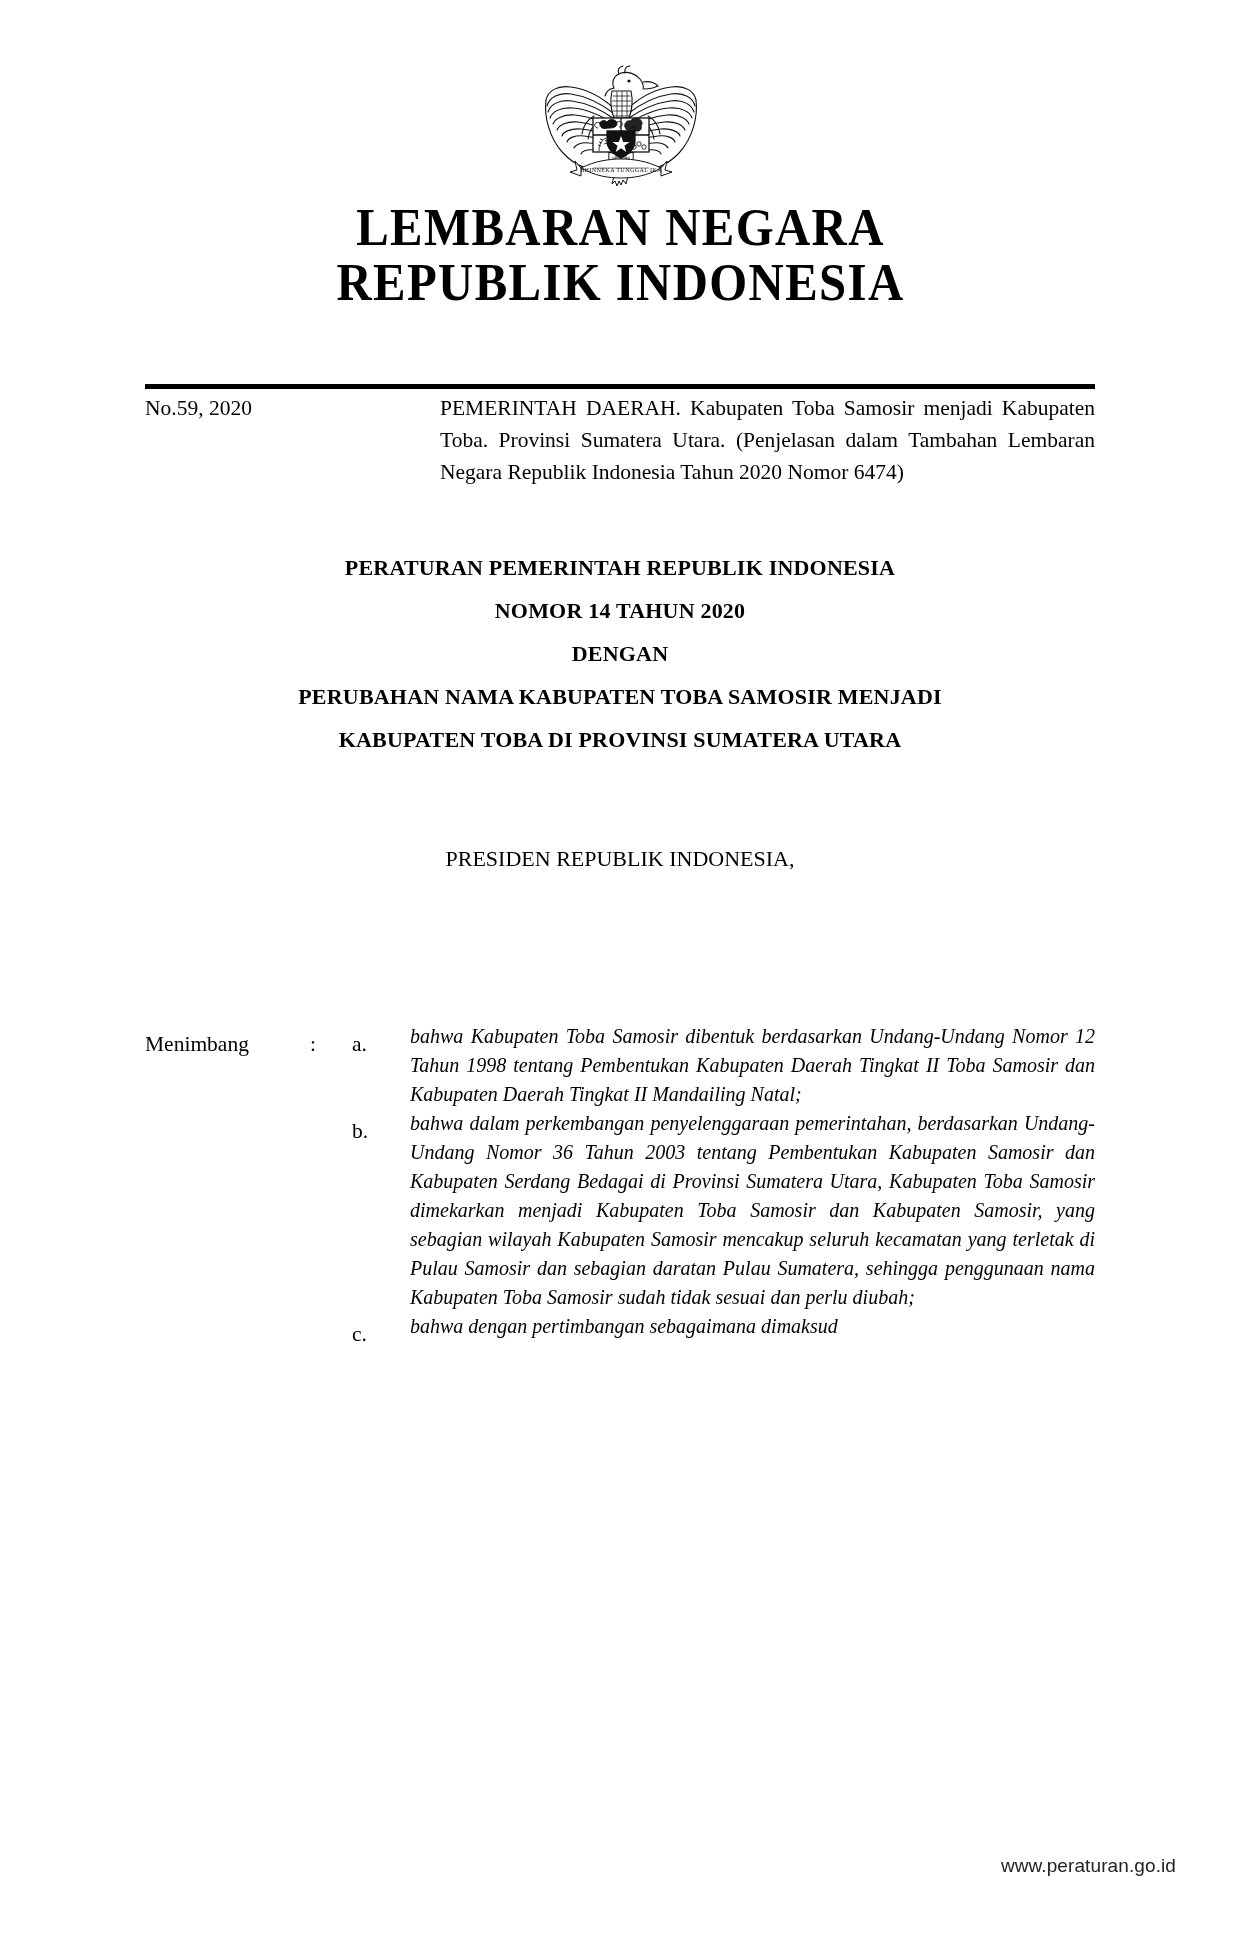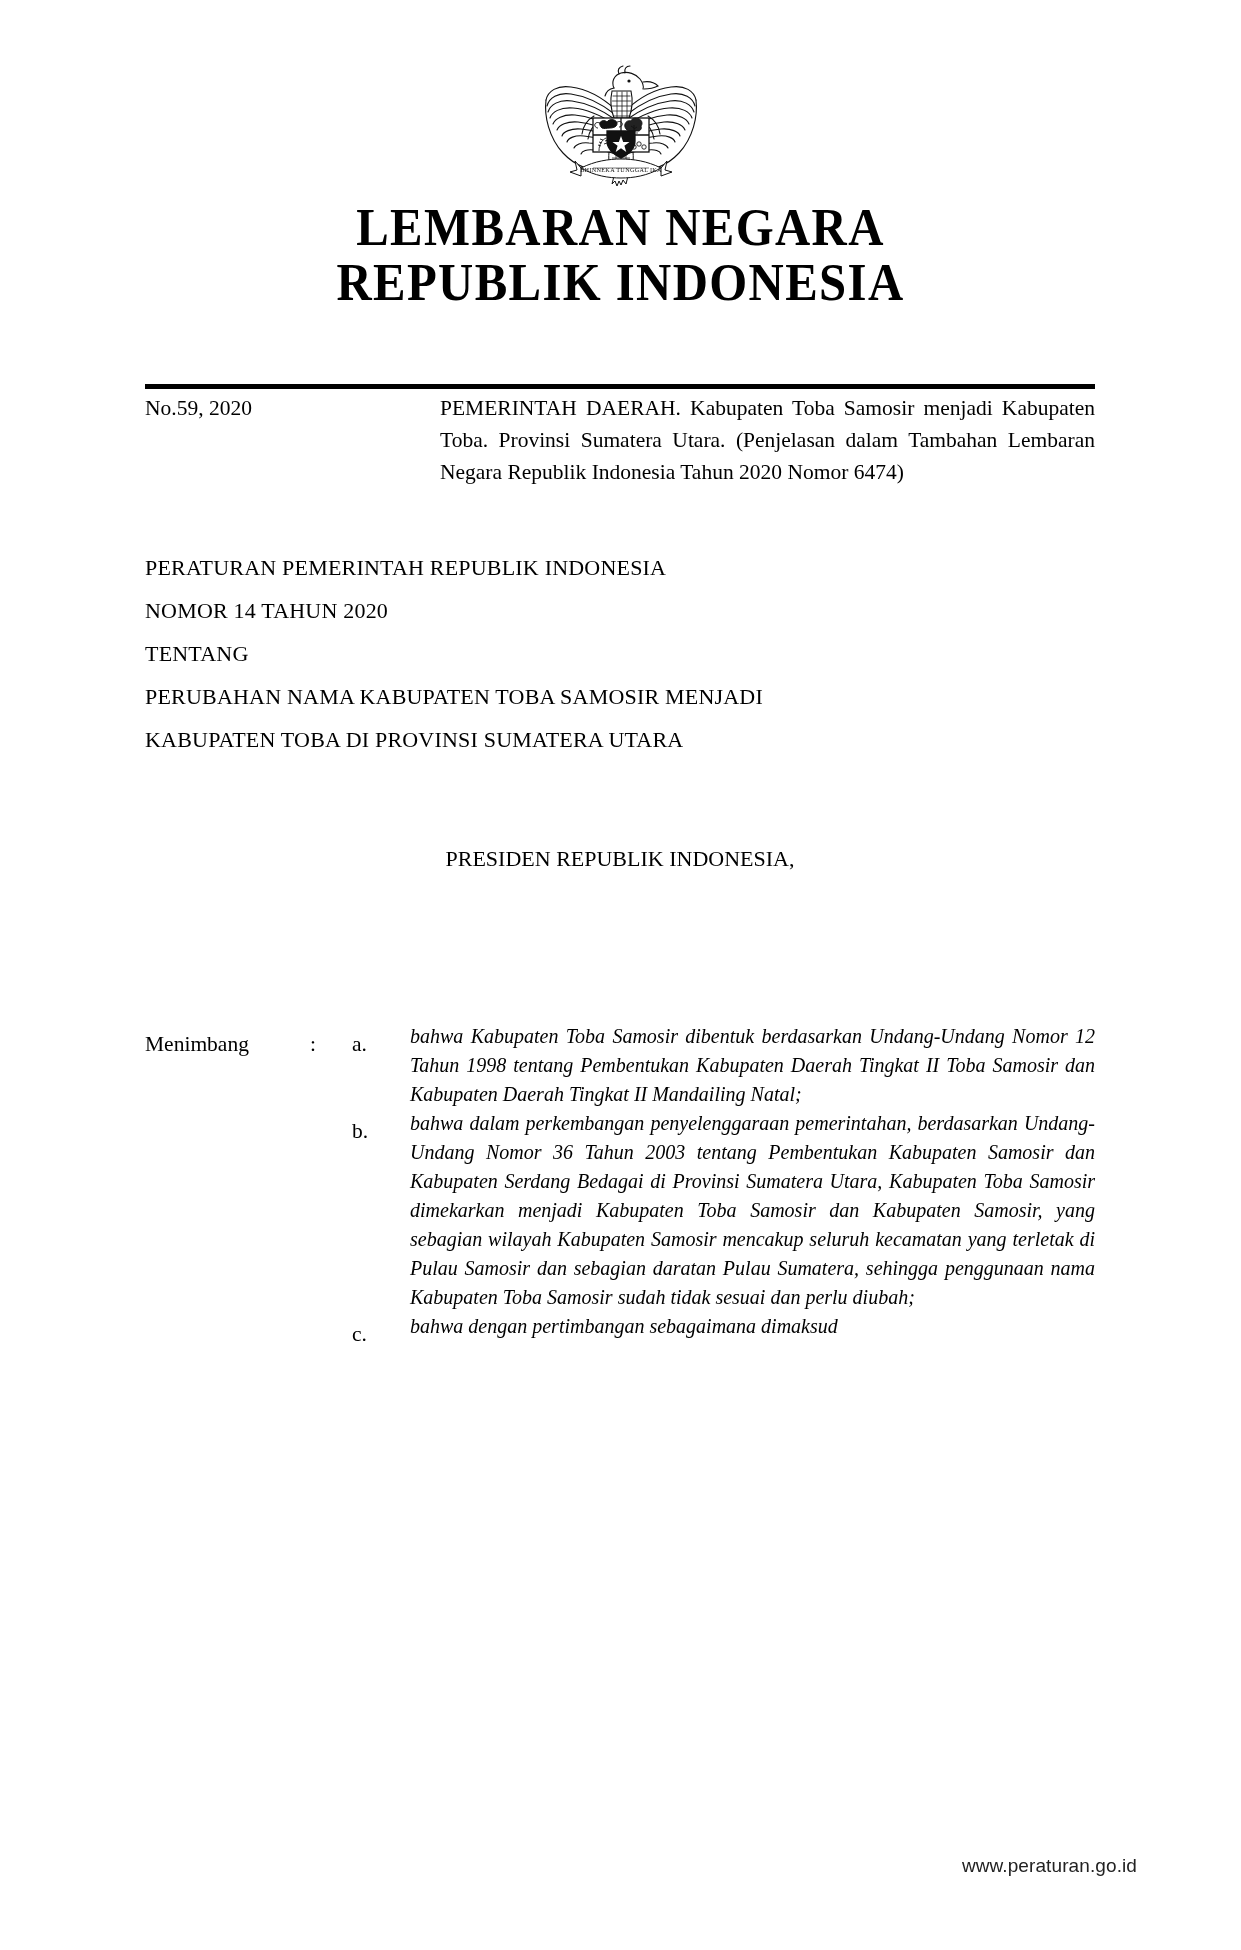--- a/index.html
+++ b/index.html
@@ -89,21 +89,22 @@
     text-justify: inter-word;
     hyphens: none;
   }
 
   
   .title-block {
     position: absolute;
     left: 145px;
     top: 546px;
     width: 950px;
-    text-align: left;
+    text-align: center;
+    font-weight: bold;
   }
   .title-block .tline {
     font-size: 22px;
     line-height: 43px;
     letter-spacing: 0.2px;
     white-space: nowrap;
   }
 
   .enact-block {
     position: absolute;
@@ -161,21 +162,21 @@
     font-style: italic;
   }
 
   
   .footer {
     position: absolute;
     left: 0;
     top: 1855px;
     width: 1241px;
     text-align: right;
-    padding-right: 104px;
+    padding-right: 65px;
   }
   .footer-url {
     font-family: "Liberation Sans", "DejaVu Sans", sans-serif;
     font-size: 19px;
     color: #222222;
     letter-spacing: 0.1px;
   }
 </style>
 </head>
 <body>
@@ -324,21 +325,21 @@
   <div class="rule"></div>
 
   <div class="meta">
     <div class="meta-no">No.59, 2020</div>
     <div class="meta-desc">PEMERINTAH DAERAH. Kabupaten Toba Samosir menjadi Kabupaten Toba. Provinsi Sumatera Utara. (Penjelasan dalam Tambahan Lembaran Negara Republik Indonesia Tahun 2020 Nomor 6474)</div>
   </div>
 
   <div class="title-block">
     <div class="tline">PERATURAN PEMERINTAH REPUBLIK INDONESIA</div>
     <div class="tline">NOMOR 14 TAHUN 2020</div>
-    <div class="tline">TENTANG</div>
+    <div class="tline">DENGAN</div>
     <div class="tline">PERUBAHAN NAMA KABUPATEN TOBA SAMOSIR MENJADI</div>
     <div class="tline">KABUPATEN TOBA DI PROVINSI SUMATERA UTARA</div>
   </div>
 
   <div class="enact-block">
     <div class="spacer"></div>
     <div class="tline">PRESIDEN REPUBLIK INDONESIA,</div>
   </div>
 
   <div class="considerans">

